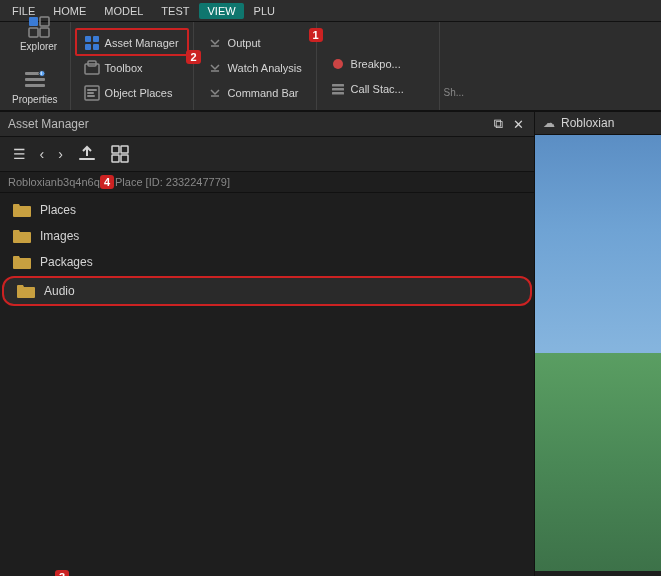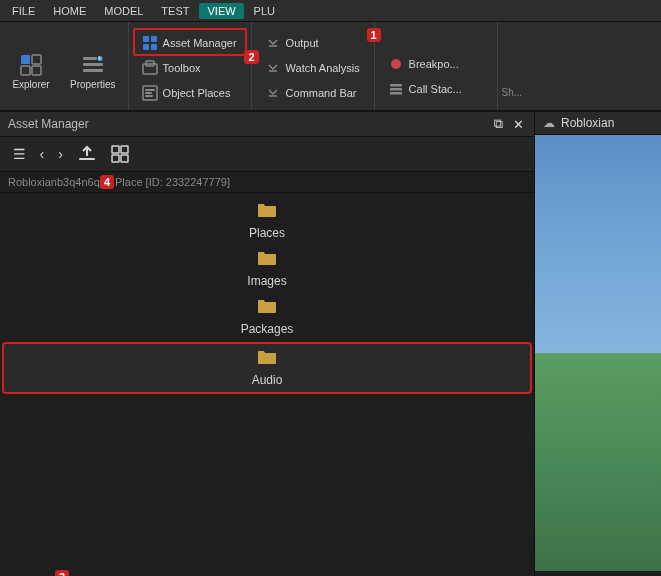--- a/index.html
+++ b/index.html
@@ -216,21 +216,20 @@
     }
 
     .asset-item {
       display: flex;
       align-items: center;
       gap: 8px;
       padding: 5px 12px;
       cursor: pointer;
       font-size: 12px;
       color: #d4d4d4;
-      flex-direction: column;
     }
 
     
     .right-panel {
       flex: 1;
       background: #1e1e1e;
       overflow: hidden;
       position: relative;
     }
 
@@ -273,21 +272,21 @@
   <span class="menu-item">FILE</span>
   <span class="menu-item">HOME</span>
   <span class="menu-item">MODEL</span>
   <span class="menu-item">TEST</span>
   <span class="menu-item active">VIEW</span>
   <span class="menu-item">PLU</span>
 </div>
 
 <div class="ribbon">
 
-  <div class="ribbon-section" style="gap:8px; flex-direction: row; align-items:flex-end; padding-bottom: 16px;">
+  <div class="ribbon-section" style="gap:8px; flex-direction: column; align-items:flex-end; padding-bottom: 16px;">
     <div class="ribbon-btn">
       <div class="ribbon-icon">
         <svg width="24" height="24" viewBox="0 0 24 24" fill="none">
           <rect x="2" y="2" width="9" height="9" fill="#3a7bd5" rx="1"></rect>
           <rect x="13" y="2" width="9" height="9" fill="none" stroke="#888" rx="1" stroke-width="1.5"></rect>
           <rect x="2" y="13" width="9" height="9" fill="none" stroke="#888" rx="1" stroke-width="1.5"></rect>
           <rect x="13" y="13" width="9" height="9" fill="none" stroke="#888" rx="1" stroke-width="1.5"></rect>
         </svg>
       </div>
       <span class="ribbon-label">Explorer</span>
@@ -467,21 +466,21 @@
       </div>
 
 
       <div class="asset-item">
         <svg width="20" height="16" viewBox="0 0 20 16">
           <path d="M1 3 Q1 2 2 2 L7 2 L8 4 L18 4 Q19 4 19 5 L19 14 Q19 15 18 15 L2 15 Q1 15 1 14 Z" fill="#c8a040"></path>
         </svg>
         <span>Packages</span>
       </div>
 
-      <div class="asset-item" style="background:#2a2a2a; border: 2px solid #cc2222; margin: 1px 2px; border-radius:4px;">
+      <div class="asset-item" style="background:#2a2a2a; border: 2px solid #cc2222; margin: 1px 2px; border-radius:12px;">
         <svg width="20" height="16" viewBox="0 0 20 16">
           <path d="M1 3 Q1 2 2 2 L7 2 L8 4 L18 4 Q19 4 19 5 L19 14 Q19 15 18 15 L2 15 Q1 15 1 14 Z" fill="#c8a040"></path>
         </svg>
         <span>Audio</span>
       </div>
     </div>
   </div>
 
   <div class="right-panel">
     <div class="right-panel-header">

